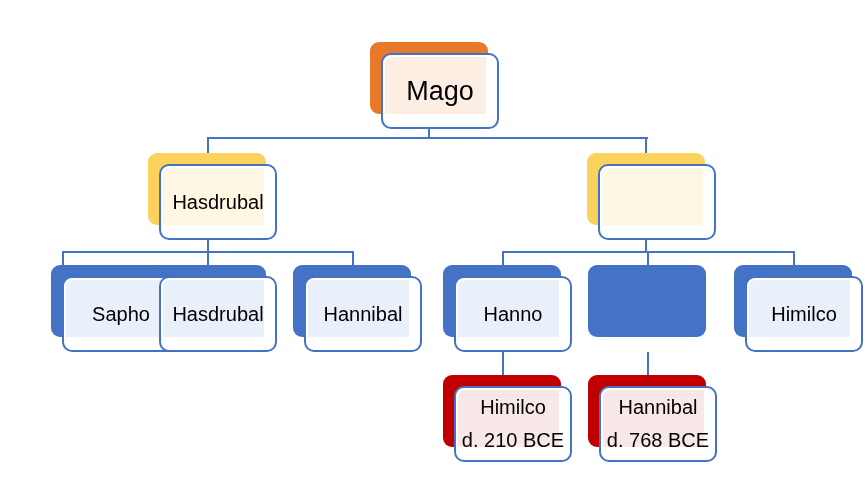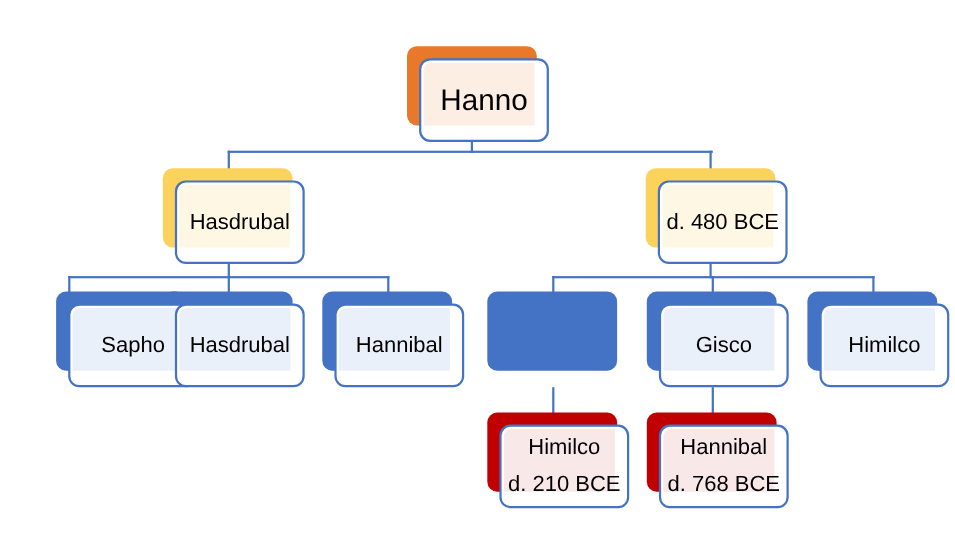--- a/index.html
+++ b/index.html
@@ -51,37 +51,36 @@
   <div class="line v" style="left:647px;top:251px;height:15px;"></div>
   <div class="line v" style="left:793px;top:251px;height:15px;"></div>
 
   <div class="line v" style="left:502px;top:352px;height:24px;"></div>
   <div class="line v" style="left:647px;top:352px;height:24px;"></div>
 
   <div class="node big theme-orange" style="left:370px;top:42px;">
     <div class="back"></div>
     <div class="front">
       <div class="tint"></div>
-      <span>Hanno</span>
+      <span>Mago</span>
     </div>
   </div>
 
   <div class="node theme-gold" style="left:148px;top:153px;">
     <div class="back"></div>
     <div class="front">
       <div class="tint"></div>
       <span>Hasdrubal</span>
     </div>
   </div>
 
   <div class="node theme-gold" style="left:587px;top:153px;">
     <div class="back"></div>
     <div class="front">
       <div class="tint"></div>
-      <span>d. 480 BCE</span>
     </div>
   </div>
 
   <div class="node theme-blue" style="left:3px;top:265px;margin-left:48px;">
     <div class="back"></div>
     <div class="front">
       <div class="tint"></div>
       <span>Sapho</span>
     </div>
   </div>
@@ -97,28 +96,28 @@
   <div class="node theme-blue" style="left:293px;top:265px;">
     <div class="back"></div>
     <div class="front">
       <div class="tint"></div>
       <span>Hannibal</span>
     </div>
   </div>
 
   <div class="node theme-blue" style="left:443px;top:265px;">
     <div class="back"></div>
+    <div class="front">
+      <div class="tint"></div>
+      <span>Hanno</span>
+    </div>
   </div>
 
   <div class="node theme-blue" style="left:588px;top:265px;">
     <div class="back"></div>
-    <div class="front">
-      <div class="tint"></div>
-      <span>Gisco</span>
-    </div>
   </div>
 
   <div class="node theme-blue" style="left:734px;top:265px;">
     <div class="back"></div>
     <div class="front">
       <div class="tint"></div>
       <span>Himilco</span>
     </div>
   </div>
 

